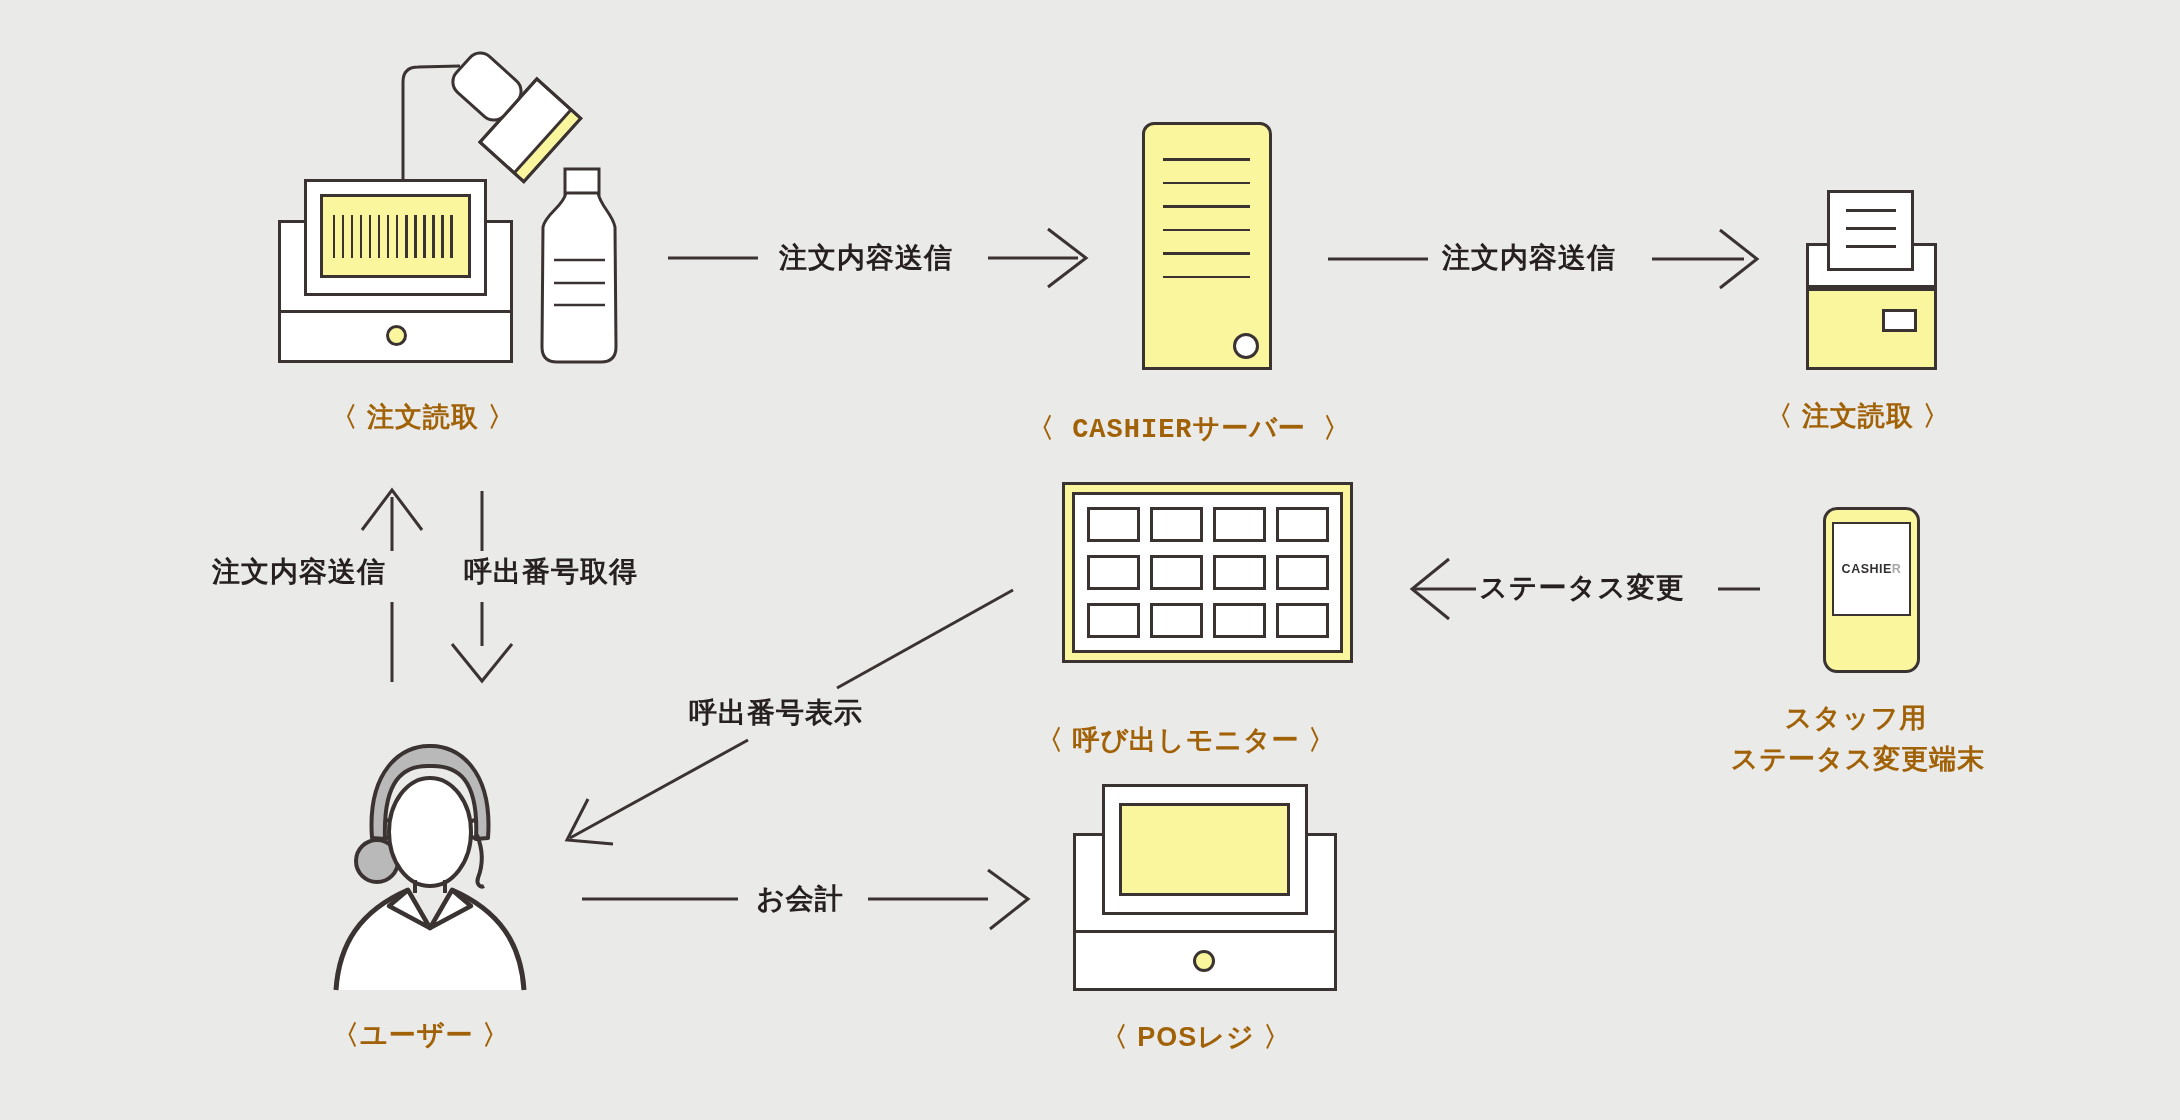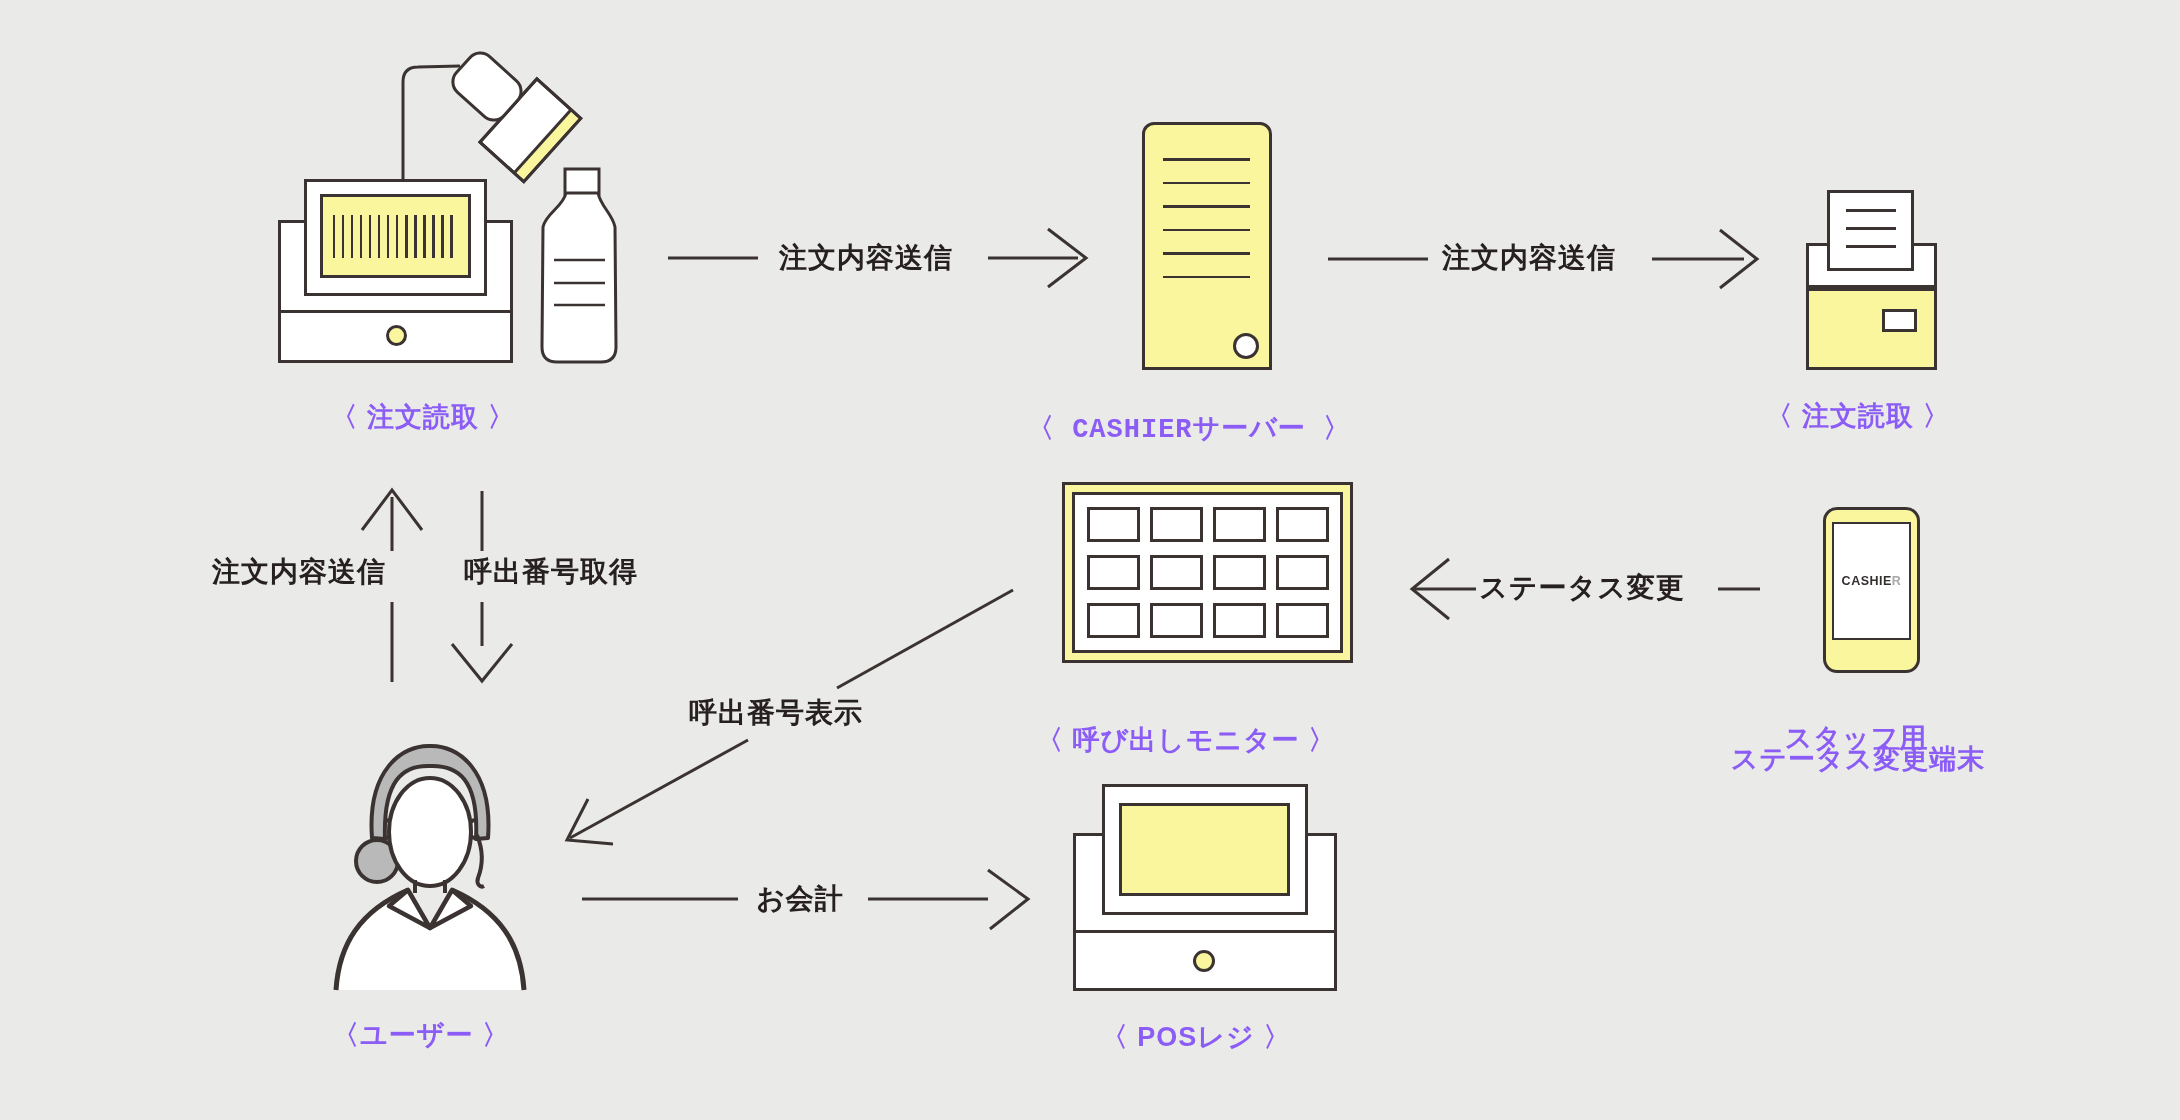--- a/index.html
+++ b/index.html
@@ -2,21 +2,21 @@
 <html><head>
 <meta charset="utf-8">
 <style>
   html,body{margin:0;padding:0;}
   body{font-family:"Liberation Sans",sans-serif;}
   #canvas{position:relative;width:2180px;height:1120px;background:#EAEAE9;overflow:hidden;}
   svg{position:absolute;left:0;top:0;}
   .box{position:absolute;box-sizing:border-box;border:3px solid #3A3332;background:#ffffff;}
   .yellow{background:#F9F69D;}
   .node-label{position:absolute;transform:translate(-50%,-50%);font:700 27px "Liberation Sans",sans-serif;
-              color:#8b5cf6;letter-spacing:1px;white-space:nowrap;}
+              color:#a16207;letter-spacing:1px;white-space:nowrap;}
   .edge-label{position:absolute;transform:translate(-50%,-50%);font:700 28px "Liberation Sans",sans-serif;
               color:#262020;letter-spacing:1px;white-space:nowrap;}
   .inner{position:absolute;box-sizing:border-box;}
   .grid{position:absolute;display:grid;grid-template-columns:repeat(4,53px);grid-auto-rows:35px;
         column-gap:10px;row-gap:13px;}
   .cell{box-sizing:border-box;width:53px;height:35px;border:3px solid #3A3332;background:#ffffff;}
   .phone-screen{display:flex;align-items:center;justify-content:center;
                 font:700 12.5px "Liberation Sans",sans-serif;letter-spacing:.5px;color:#33302f;}
   .phone-screen .accent{color:#A8A8A8;}
 </style>
@@ -150,26 +150,26 @@
         <div class="cell"></div>
         <div class="cell"></div>
         <div class="cell"></div>
         <div class="cell"></div>
       </div>
     </div>
   </div>
   <div class="node-label" style="left:1186px;top:708px;margin-top:32px;">〈 呼び出しモニター 〉</div>
 
   <div class="box yellow" style="left:1823px;top:507px;width:97px;height:166px;border-radius:14px;">
-    <div class="inner phone-screen" style="left:6px;top:12px;width:79px;height:118px;border:2.5px solid #3A3332;background:#ffffff;">
+    <div class="inner phone-screen" style="left:6px;top:12px;width:79px;height:94px;border:2.5px solid #3A3332;background:#ffffff;">
       <span>CASHIE</span>
         <span class="accent">R</span>
     </div>
   </div>
-  <div class="node-label" style="left:1856px;top:718px;margin-top:20px;">スタッフ用</div>
+  <div class="node-label" style="left:1856px;top:718px;">スタッフ用</div>
   <div class="node-label" style="left:1858px;top:759px;">ステータス変更端末</div>
 
   <div class="box" style="left:1073px;top:833px;width:264px;height:100px;"></div>
   <div class="box" style="left:1073px;top:930px;width:264px;height:61px;">
     <div class="inner yellow" style="left:117px;top:17px;width:22px;height:22px;border:3px solid #3A3332;border-radius:50%;"></div>
   </div>
   <div class="box" style="left:1102px;top:784px;width:206px;height:131px;">
     <div class="inner yellow" style="left:14px;top:16px;width:171px;height:93px;border:3px solid #3A3332;"></div>
   </div>
   <div class="node-label" style="left:1196px;top:1037px;">〈 POSレジ 〉</div>

